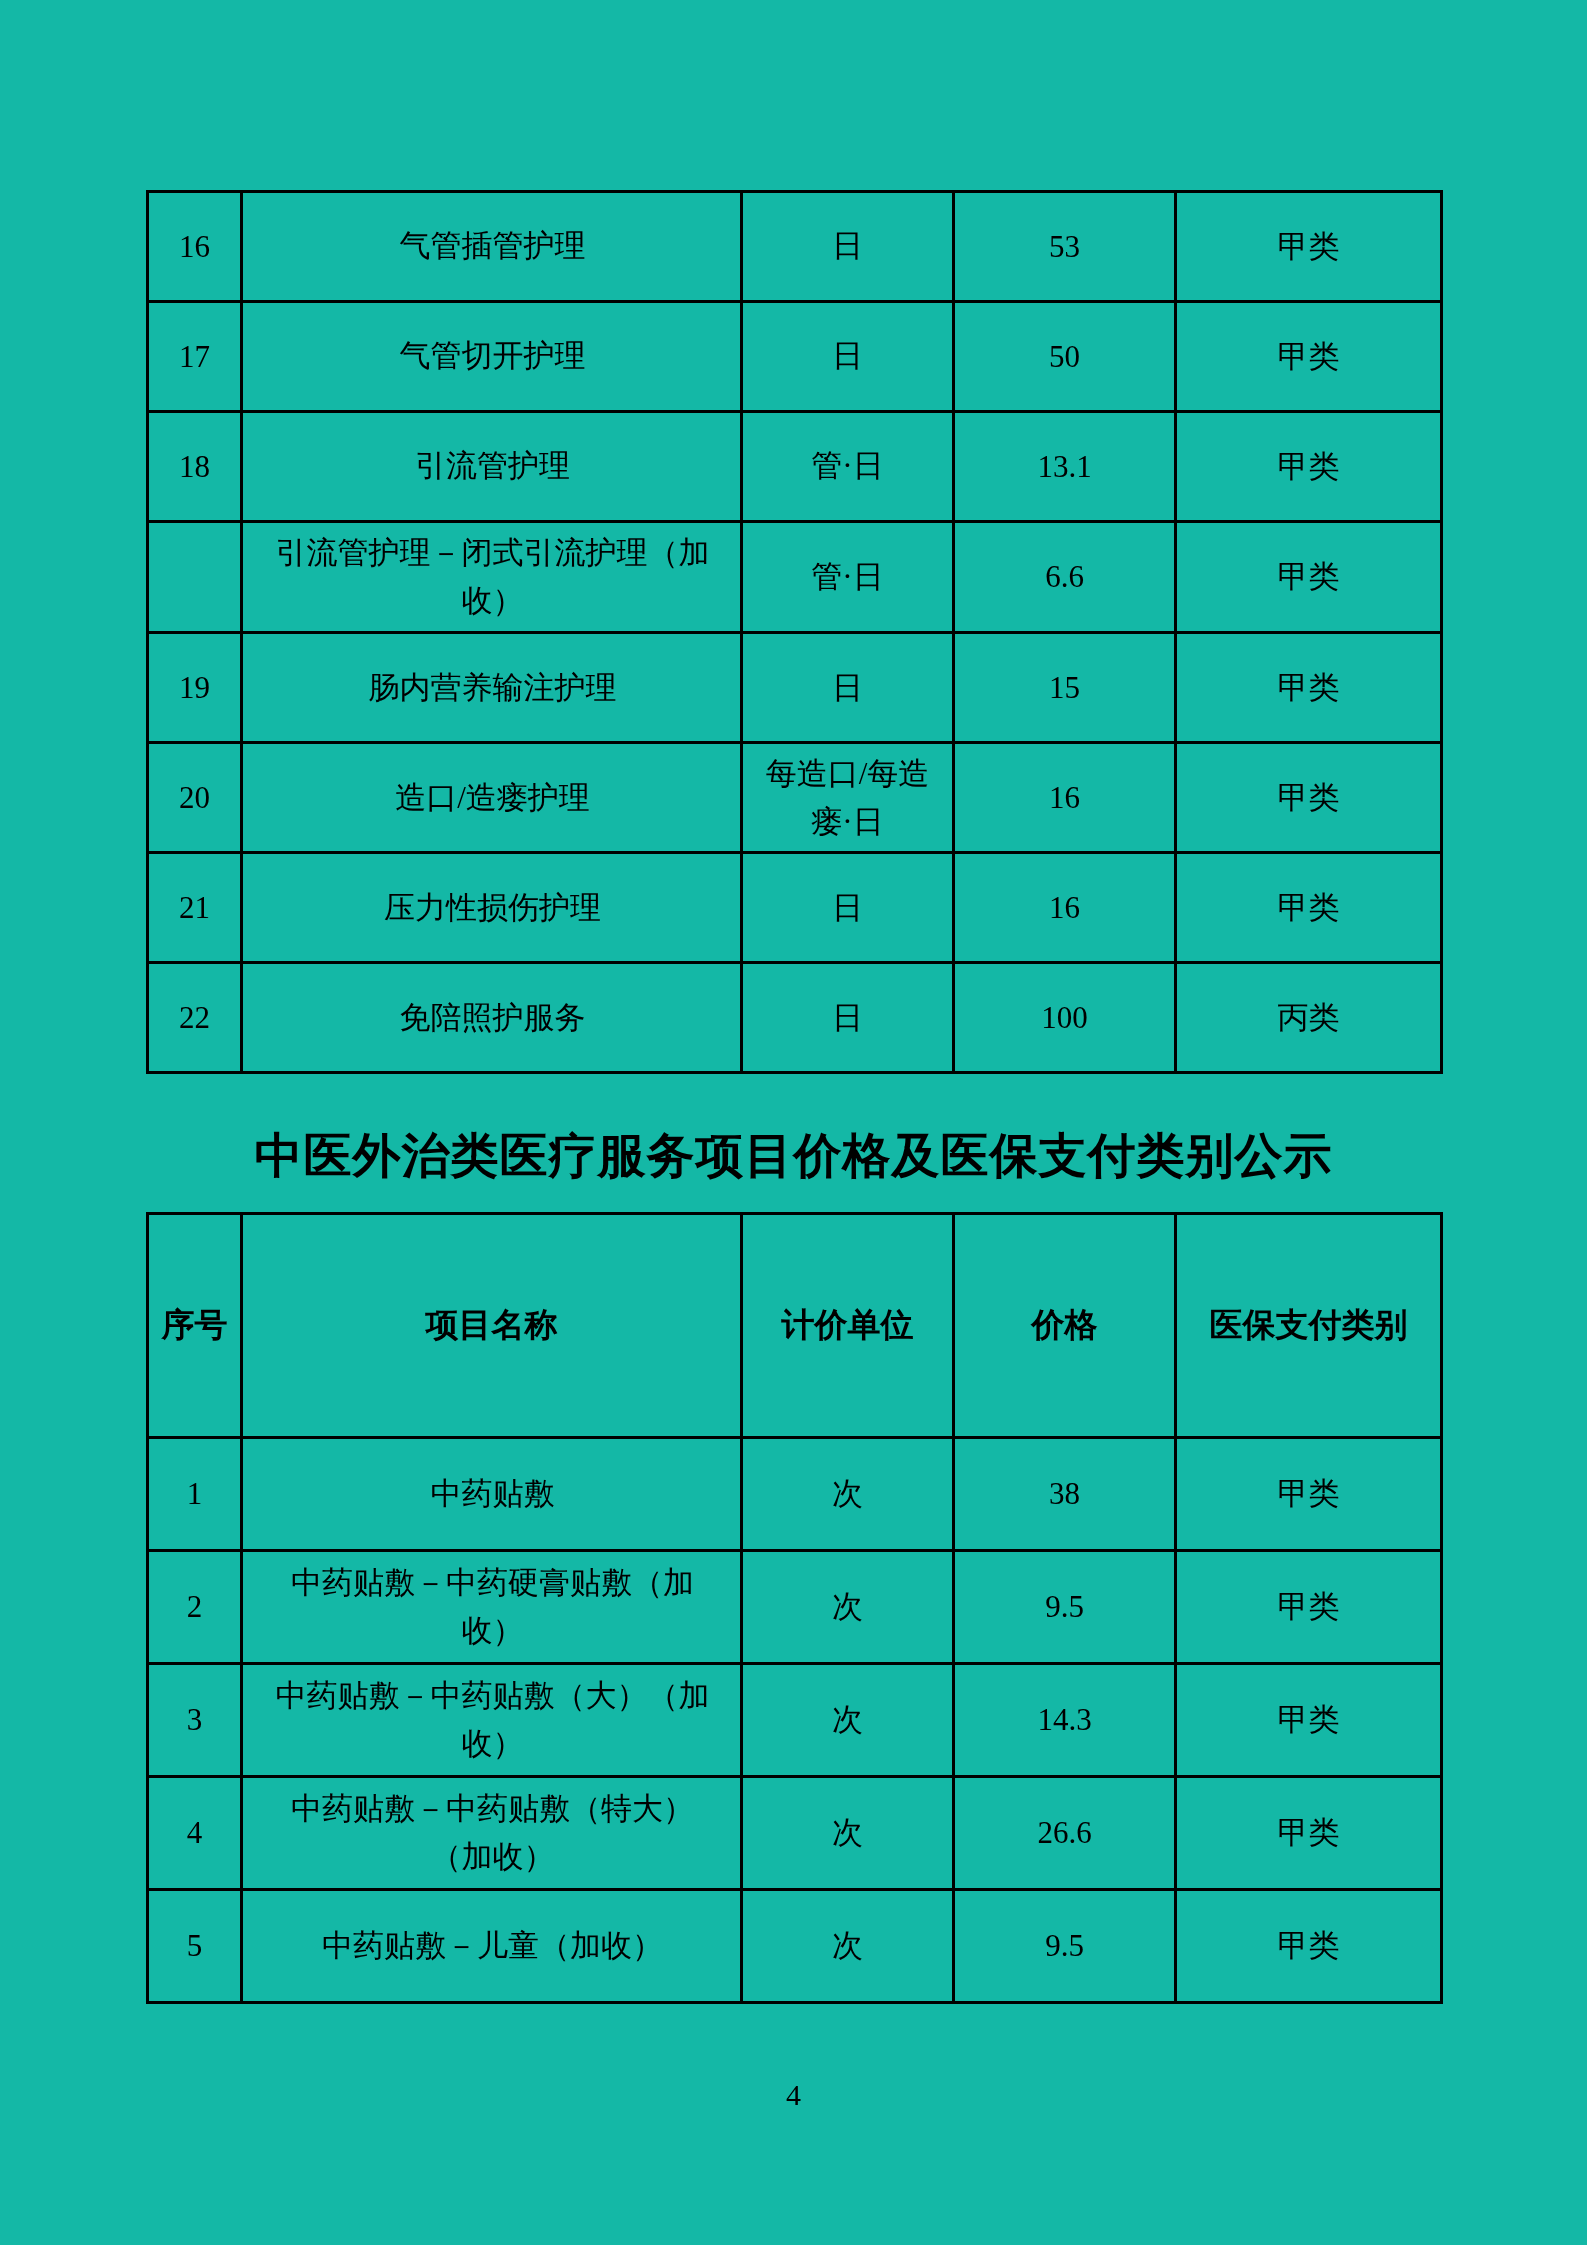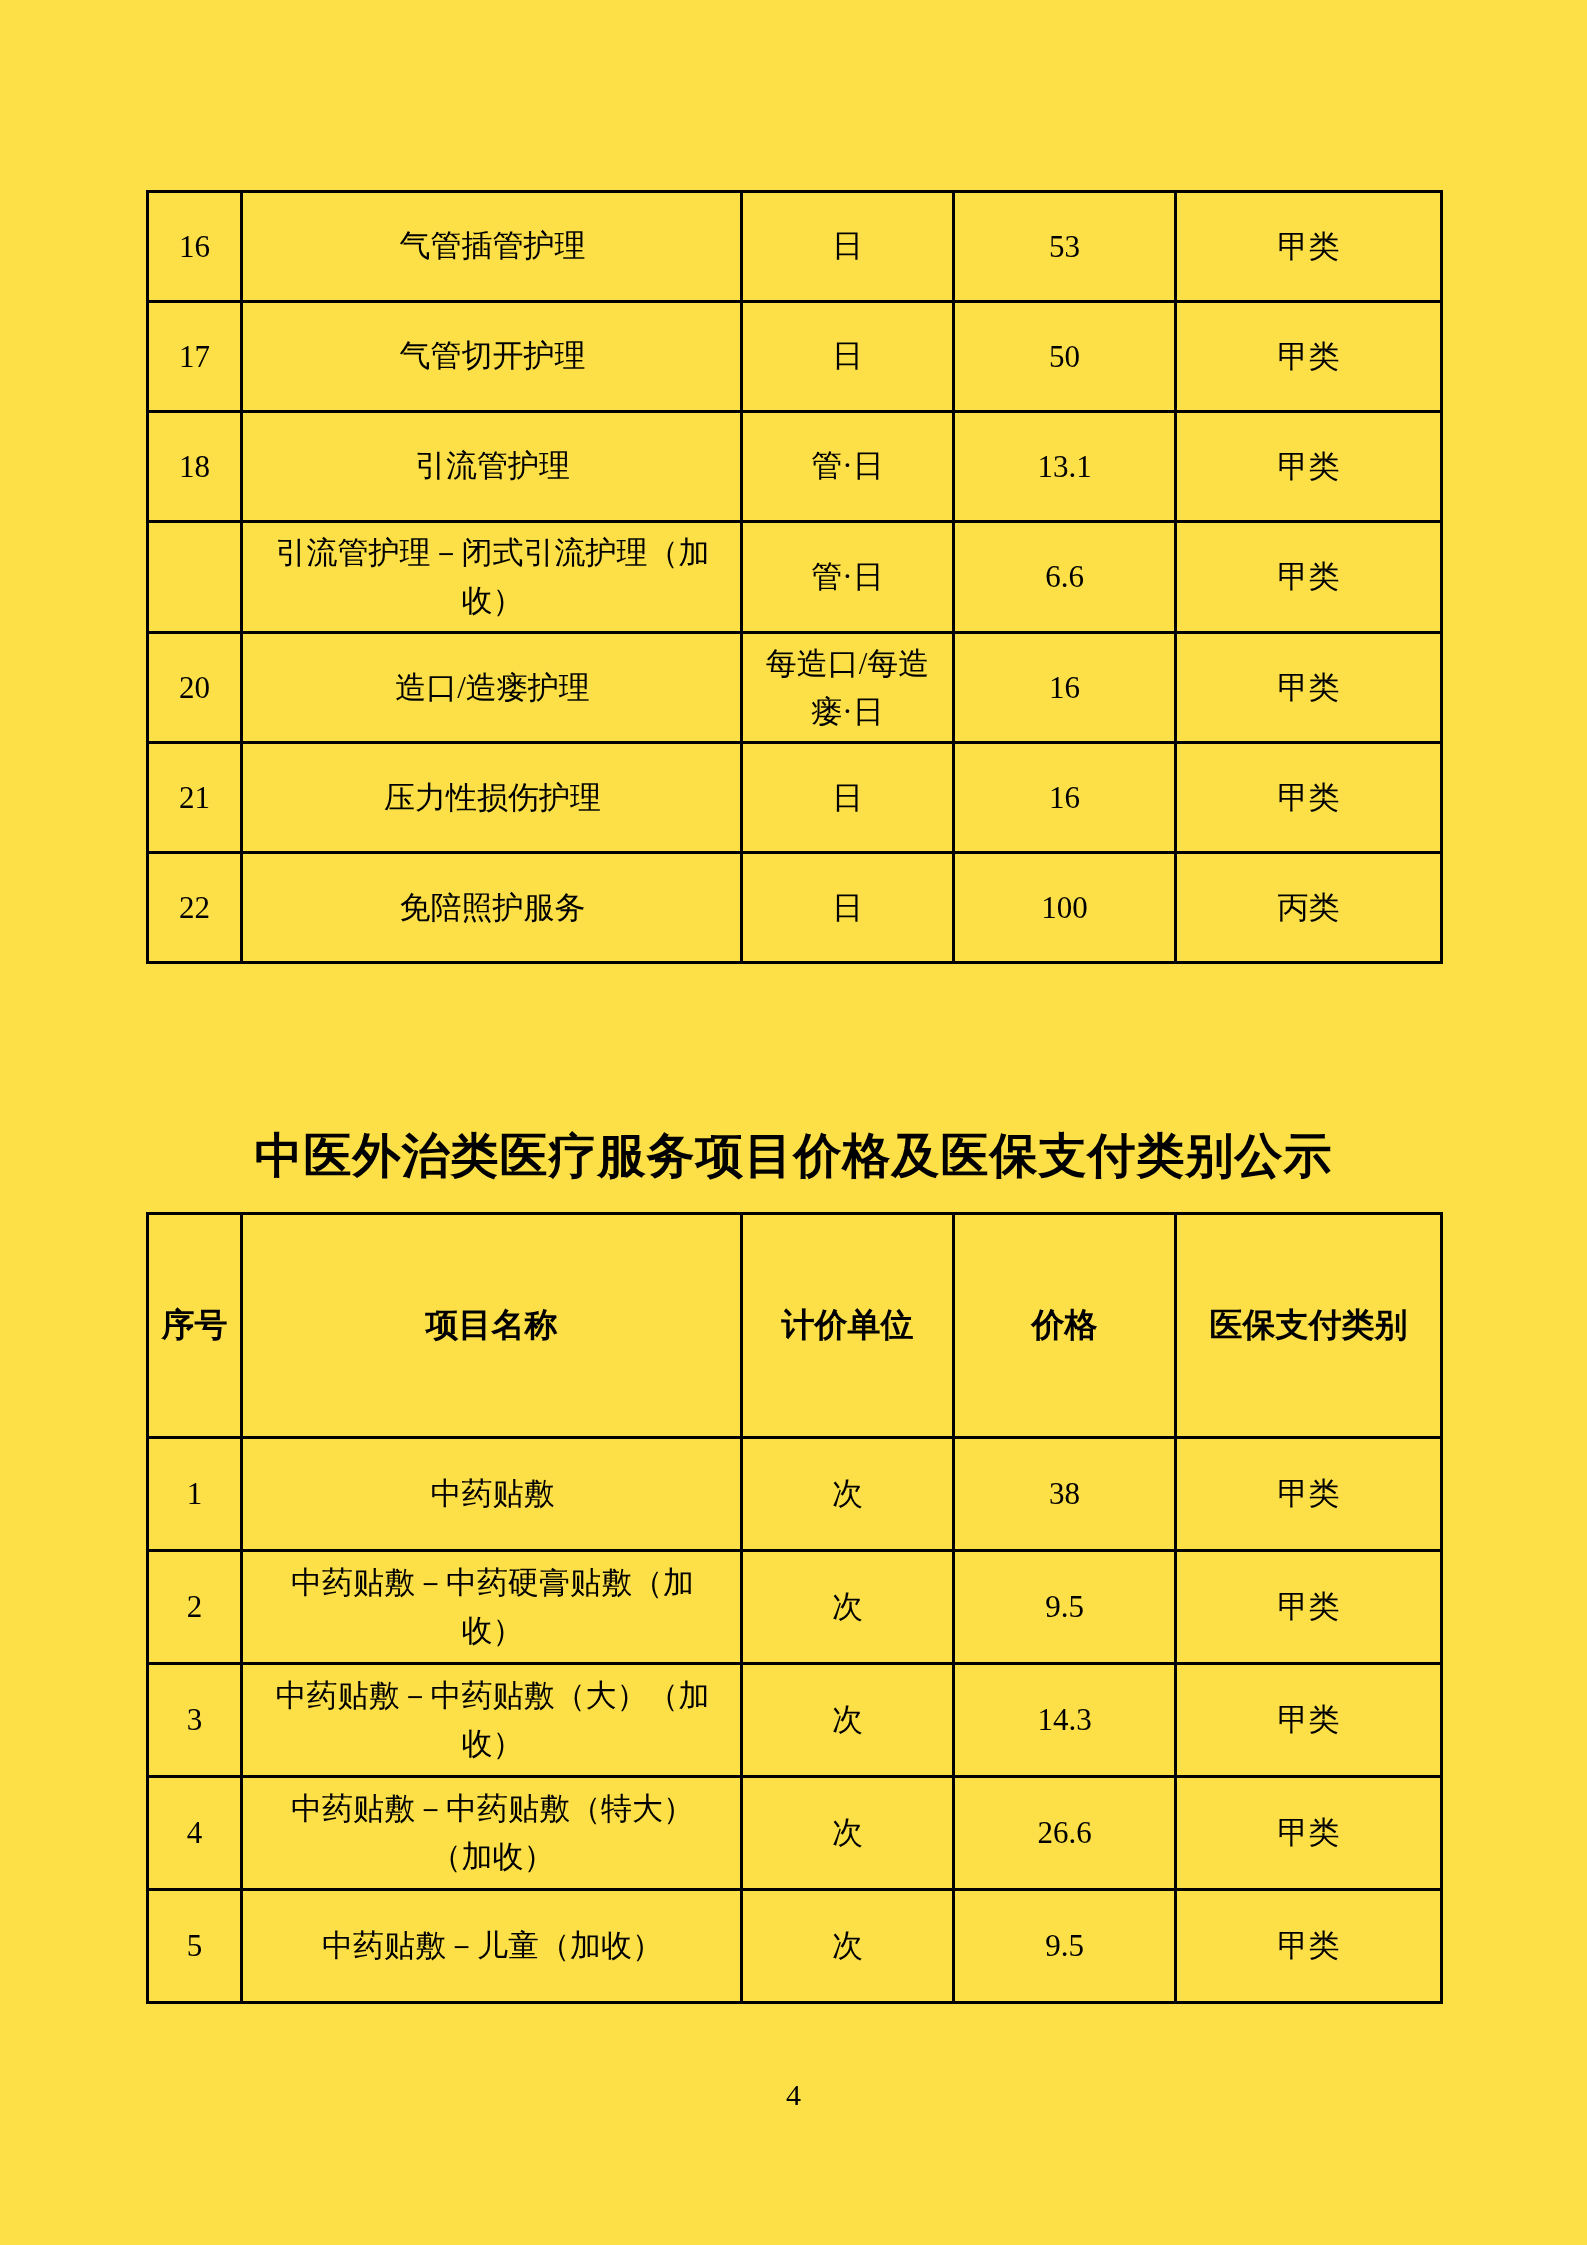--- a/index.html
+++ b/index.html
@@ -1,21 +1,21 @@
 <!DOCTYPE html>
 <html><head>
 <meta charset="utf-8">
 <style>
   * { margin:0; padding:0; box-sizing:border-box; }
   html,body { background:#ffffff; }
   .page {
     position:relative;
     width:1587px;
     height:2245px;
-    background:#fde047;
+    background:#14b8a6;
     color:#000000;
     font-family:"Liberation Serif","DejaVu Serif",serif;
     overflow:hidden;
   }
   table.price-table {
     position:absolute;
     left:146px;
     width:1294px;
     border-collapse:collapse;
     table-layout:fixed;
@@ -99,20 +99,27 @@
           <td class="col-name">引流管护理</td>
           <td class="col-unit">管·日</td>
           <td>13.1</td>
           <td>甲类</td>
         </tr>
         <tr>
           <td></td>
           <td class="col-name">引流管护理－闭式引流护理（加收）</td>
           <td class="col-unit">管·日</td>
           <td>6.6</td>
+          <td>甲类</td>
+        </tr>
+        <tr>
+          <td>19</td>
+          <td class="col-name">肠内营养输注护理</td>
+          <td class="col-unit">日</td>
+          <td>15</td>
           <td>甲类</td>
         </tr>
         <tr>
           <td>20</td>
           <td class="col-name">造口/造瘘护理</td>
           <td class="col-unit">每造口/每造瘘·日</td>
           <td>16</td>
           <td>甲类</td>
         </tr>
         <tr>

